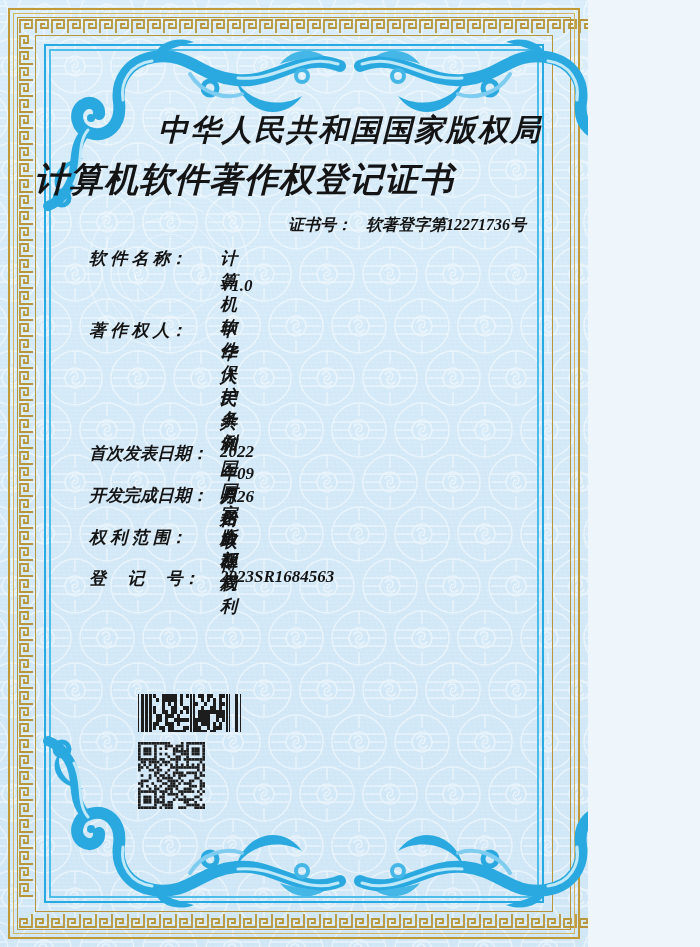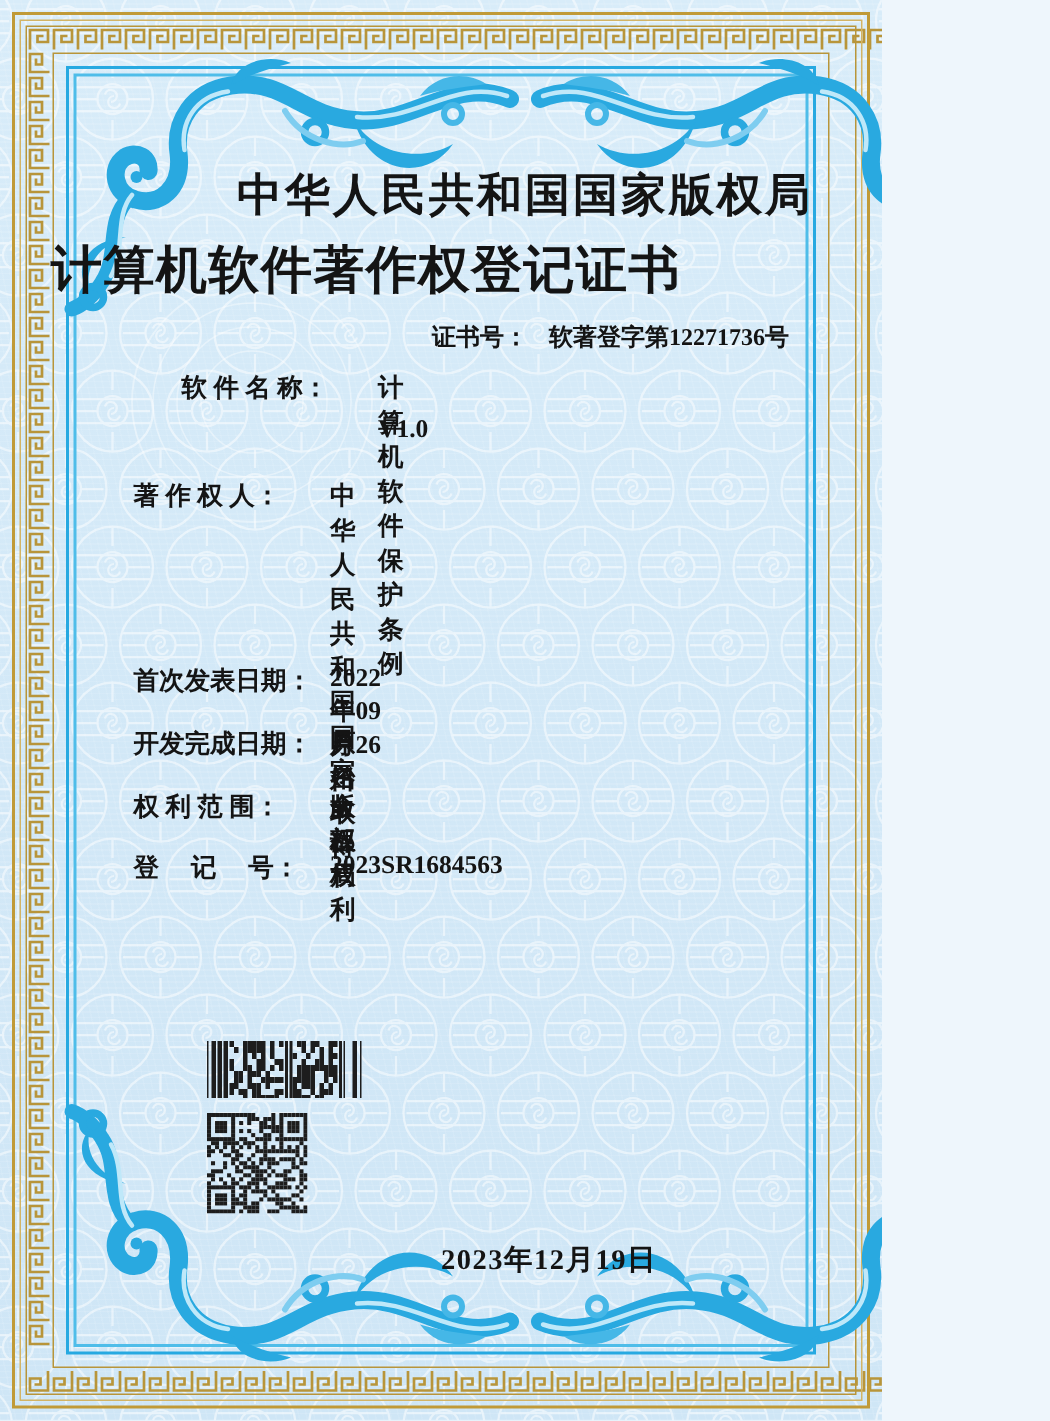--- a/index.html
+++ b/index.html
@@ -4,41 +4,42 @@
 <style>
   html,body{margin:0;padding:0;background:#eef6fc;}
   .certificate{
     position:relative;width:588px;height:947px;overflow:hidden;
     font-family:"Liberation Serif","DejaVu Serif",serif;
     background:
       repeating-linear-gradient(0deg, rgba(255,255,255,.10) 0 1px, rgba(255,255,255,0) 1px 4px),
       repeating-linear-gradient(78deg, rgba(255,255,255,.08) 0 1px, rgba(255,255,255,0) 1px 5px),
       linear-gradient(180deg,#d8ecf9 0%,#d2e8f7 55%,#cfe6f6 100%);
     color:#141414;
+    font-style:italic;
   }
   svg.layer{position:absolute;left:0;top:0;pointer-events:none;}
   
   .frame{position:absolute;pointer-events:none;}
   .gold-outer {inset:8px;  border:2px solid #c09a38;}
   .gold-outer2{inset:13px; border:1px solid #d3b465;}
   .key-outer  {inset:17px; border:1px solid #b8953a;}
   .key-inner  {inset:35px; border:1px solid #b8953a;}
   .blue-outer {inset:44px; border:2px solid #27a9e1;}
   .blue-inner {inset:49px; border:2px solid #4fbde9;}
   
   .txt{position:absolute;white-space:nowrap;}
   .authority{top:110px;left:0;width:700px;text-align:center;font-size:30px;font-weight:700;letter-spacing:2px;}
   .cert-title{top:157px;left:0;width:700px;font-size:34px;font-weight:700;letter-spacing:1px;padding-left:34px;}
   .cert-no{top:215px;right:62px;font-size:16px;font-weight:700;}
   .cert-no .num{margin-left:14px;}
   .field{position:absolute;left:89px;font-size:17px;font-weight:700;}
   .field .lab{display:inline-block;}
   .field .val{position:absolute;left:131px;top:0;}
   .field .ver{position:absolute;left:131px;top:29px;}
-  .f0{top:247px;margin-left:32px;} .f1{top:319px;} .f2{top:400px;} .f3{top:442px;}
+  .f0{top:247px;} .f1{top:319px;} .f2{top:400px;} .f3{top:442px;}
   .f4{top:484px;} .f5{top:526px;} .f6{top:567px;}
   .statement{position:absolute;left:86px;top:595px;width:560px;font-size:17px;font-weight:700;line-height:46px;}
   .statement .ln{display:block;white-space:nowrap;letter-spacing:0.6px;}
   .statement .ln.indent{text-indent:34px;}
   .barcode-box{position:absolute;left:138px;top:694px;width:106px;height:38px;}
   .qr-box{position:absolute;left:138px;top:742px;width:67px;height:67px;}
   .issue-date{top:827px;right:150px;font-size:19px;font-weight:700;letter-spacing:1px;}
 </style>
 </head>
 <body>
@@ -1058,15 +1059,14 @@
         <rect x="40.2" y="64.32000000000001" width="2.68" height="2.68" fill="#1d1d1d"></rect>
         <rect x="42.88" y="64.32000000000001" width="2.68" height="2.68" fill="#1d1d1d"></rect>
         <rect x="45.56" y="64.32000000000001" width="2.68" height="2.68" fill="#1d1d1d"></rect>
         <rect x="56.28" y="64.32000000000001" width="2.68" height="2.68" fill="#1d1d1d"></rect>
         <rect x="58.96" y="64.32000000000001" width="2.68" height="2.68" fill="#1d1d1d"></rect>
         <rect x="61.64" y="64.32000000000001" width="2.68" height="2.68" fill="#1d1d1d"></rect>
         <rect x="64.32000000000001" y="64.32000000000001" width="2.68" height="2.68" fill="#1d1d1d"></rect>
       </svg>
   </div>
 
-  <div class="txt issue-date">2023年12月19日</div>
 
 </div>
 
 </body></html>

